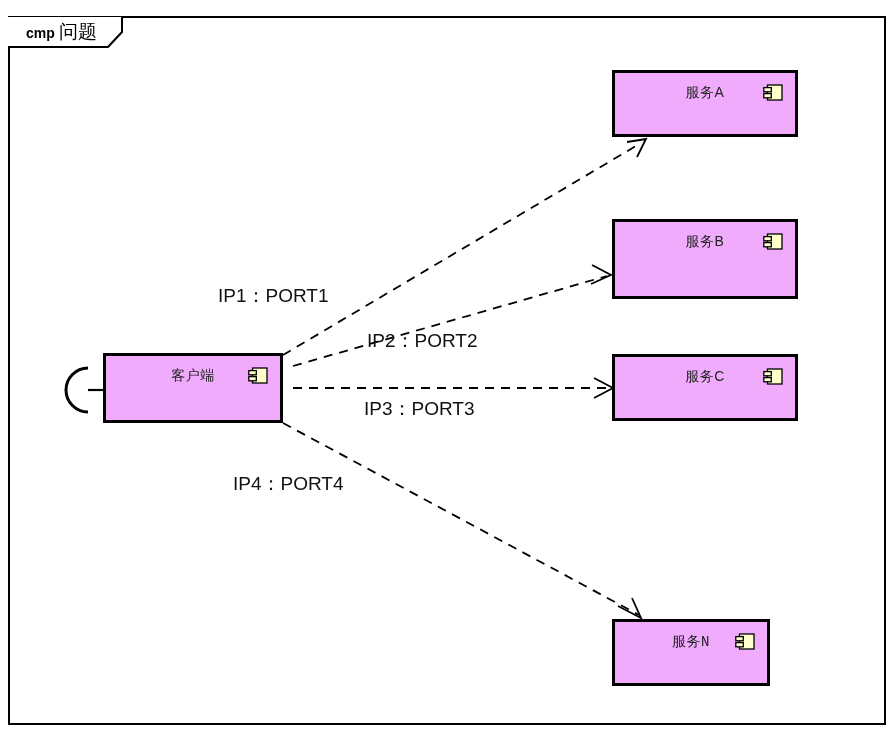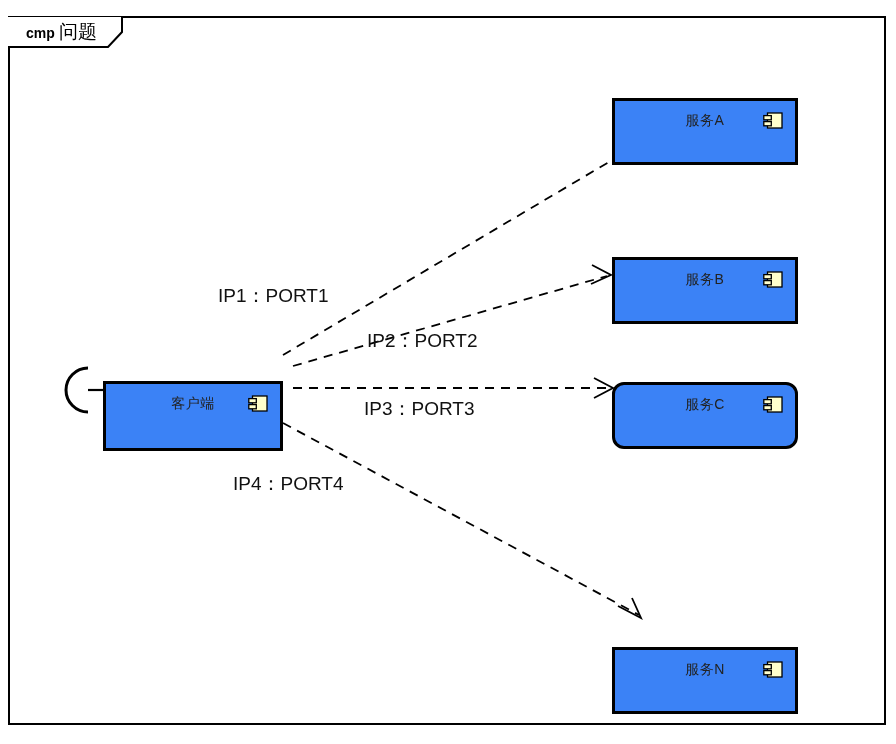--- a/index.html
+++ b/index.html
@@ -52,23 +52,22 @@
     font-size: 14px;
   }
   #frame-label .nm {
     font-weight: normal;
     font-size: 19px;
   }
   
   .component {
     position: absolute;
     box-sizing: border-box;
-    background: #3b82f6;
+    background: #f0abfc;
     border: 3px solid #000000;
-    margin-top: 28px;
   }
   .component-label {
     position: absolute;
     left: 0;
     right: 0;
     top: 11px;
     text-align: center;
     font-size: 14px;
     color: #222222;
     letter-spacing: 0.5px;
@@ -151,39 +150,39 @@
 
   <div class="component" id="c-service-a" style="left:612px; top:70px; width:186px; height:67px;">
     <div class="component-label">服务A</div>
     <svg class="comp-icon" viewBox="0 0 20 18">
       <rect x="4.5" y="1" width="14.5" height="15" fill="#ffffcc" stroke="#000000" stroke-width="1.3"></rect>
       <rect x="0.8" y="3.6" width="7.5" height="4.2" fill="#ffffcc" stroke="#000000" stroke-width="1.3"></rect>
       <rect x="0.8" y="9.6" width="7.5" height="4.2" fill="#ffffcc" stroke="#000000" stroke-width="1.3"></rect>
     </svg>
   </div>
 
-  <div class="component" id="c-service-b" style="left:612px; top:229px; width:186px; height:67px;">
+  <div class="component" id="c-service-b" style="left:612px; top:219px; width:186px; height:80px;">
     <div class="component-label">服务B</div>
     <svg class="comp-icon" viewBox="0 0 20 18">
       <rect x="4.5" y="1" width="14.5" height="15" fill="#ffffcc" stroke="#000000" stroke-width="1.3"></rect>
       <rect x="0.8" y="3.6" width="7.5" height="4.2" fill="#ffffcc" stroke="#000000" stroke-width="1.3"></rect>
       <rect x="0.8" y="9.6" width="7.5" height="4.2" fill="#ffffcc" stroke="#000000" stroke-width="1.3"></rect>
     </svg>
   </div>
 
-  <div class="component" id="c-service-c" style="left:612px; top:354px; width:186px; height:67px;border-radius:12px;">
+  <div class="component" id="c-service-c" style="left:612px; top:354px; width:186px; height:67px;">
     <div class="component-label">服务C</div>
     <svg class="comp-icon" viewBox="0 0 20 18">
       <rect x="4.5" y="1" width="14.5" height="15" fill="#ffffcc" stroke="#000000" stroke-width="1.3"></rect>
       <rect x="0.8" y="3.6" width="7.5" height="4.2" fill="#ffffcc" stroke="#000000" stroke-width="1.3"></rect>
       <rect x="0.8" y="9.6" width="7.5" height="4.2" fill="#ffffcc" stroke="#000000" stroke-width="1.3"></rect>
     </svg>
   </div>
 
-  <div class="component" id="c-service-n" style="left:612px; top:619px; width:186px; height:67px;">
+  <div class="component" id="c-service-n" style="left:612px; top:619px; width:158px; height:67px;font-family:Liberation Mono, monospace;">
     <div class="component-label">服务N</div>
     <svg class="comp-icon" viewBox="0 0 20 18">
       <rect x="4.5" y="1" width="14.5" height="15" fill="#ffffcc" stroke="#000000" stroke-width="1.3"></rect>
       <rect x="0.8" y="3.6" width="7.5" height="4.2" fill="#ffffcc" stroke="#000000" stroke-width="1.3"></rect>
       <rect x="0.8" y="9.6" width="7.5" height="4.2" fill="#ffffcc" stroke="#000000" stroke-width="1.3"></rect>
     </svg>
   </div>
 
   <div class="edge-label" style="left:218px; top:283px;">IP1：PORT1</div>
   <div class="edge-label" style="left:367px; top:328px;">IP2：PORT2</div>

